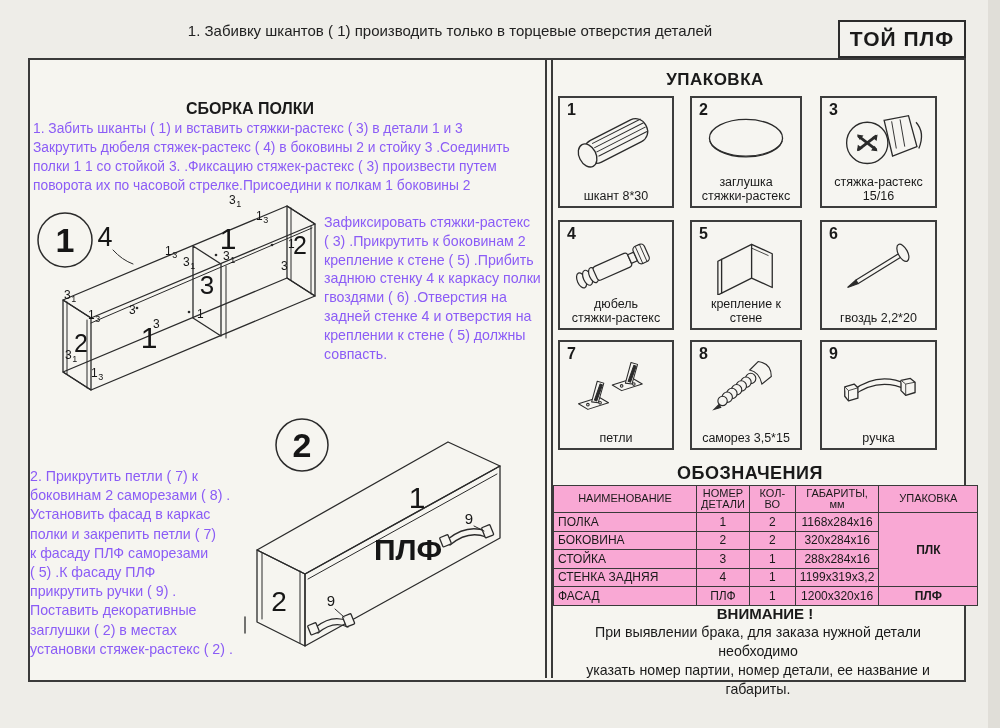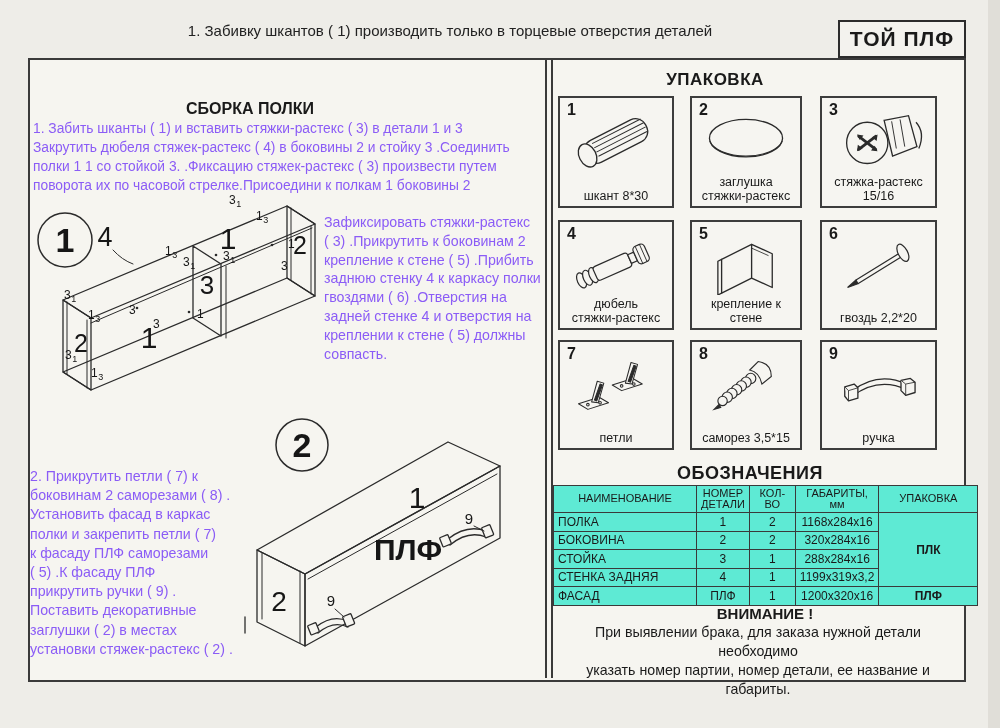--- a/index.html
+++ b/index.html
@@ -23,21 +23,21 @@
   .fixtext{left:324px;top:213px;width:234px;font-size:14.2px;line-height:18.8px;}
   .step2{left:30px;top:467px;width:234px;font-size:14.2px;line-height:19.2px;}
   .furn-title{left:600px;top:70px;width:230px;text-align:center;font-size:17px;font-weight:bold;letter-spacing:.5px;}
   .furn-cell{border:2px solid #3d3d3d;background:#f6f5f1;}
   .furn-num{position:absolute;left:7px;top:3px;font-size:16px;font-weight:bold;}
   .furn-icon{position:absolute;left:0;top:13px;width:100%;height:60px;}
   .furn-cap{position:absolute;left:2px;right:2px;bottom:3px;text-align:center;
             font-size:12.5px;line-height:13.5px;white-space:pre-line;}
   .spec-title{left:600px;top:463px;width:300px;text-align:center;font-size:18px;font-weight:bold;letter-spacing:.5px;}
   .spec-wrap{left:553px;top:485px;}
-  table.spec{border-collapse:collapse;background:#5eead4;}
+  table.spec{border-collapse:collapse;background:#f9a8d4;}
   table.spec th,table.spec td{border:1.5px solid #3a3a3a;padding:0 4px;}
   table.spec th{font-size:11px;font-weight:normal;text-align:center;white-space:pre-line;line-height:11.5px;height:26px;}
   table.spec td{height:17.5px;font-size:12px;margin-left:20px;}
   td.c{text-align:center;font-size:12.5px;}
   td.dims{text-align:center;font-size:12px;}
   td.pack{text-align:center;font-size:17px;font-weight:bold;}
   .warn-title{left:600px;top:605px;width:330px;text-align:center;font-size:15px;font-weight:bold;}
   .warn-text{left:554px;top:623px;width:408px;text-align:center;font-size:14.2px;line-height:19px;white-space:pre-line;}
   svg{font-family:"Liberation Sans",sans-serif;}
   svg text{fill:#161616;}

